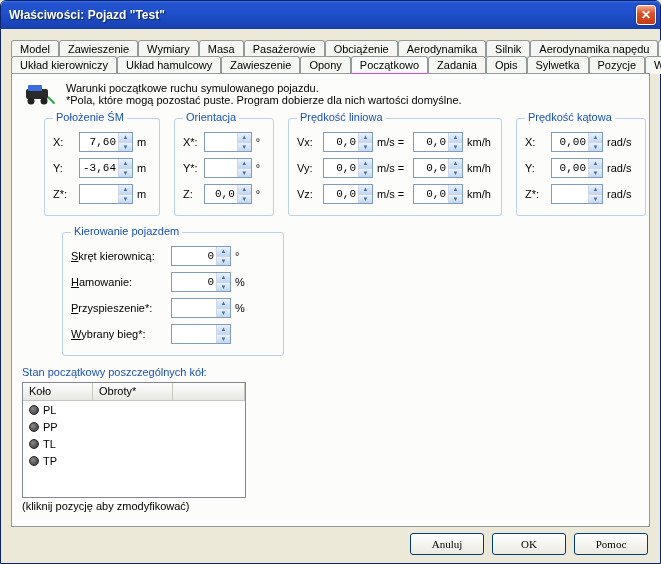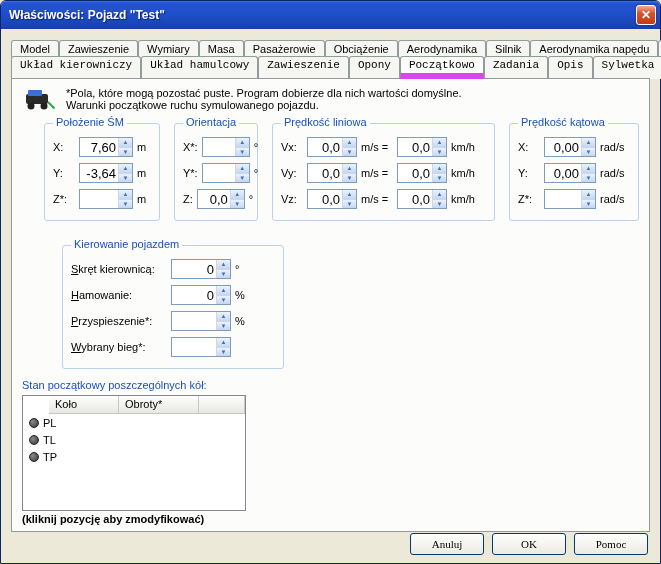--- a/index.html
+++ b/index.html
@@ -50,24 +50,24 @@
     background: #f6f6f2;
     padding: 2px 8px;
     border-radius: 3px 3px 0 0;
     position: relative;
     top: 1px;
     white-space: nowrap;
     cursor: default;
   }
   .tab.active {
     background: #fcfcfb;
-    border-bottom: 6px solid #d946ef;
+    border-bottom: 1px solid #d946ef;
     z-index: 2;
   }
-  .tabrow.second .tab { top: 0; font-family: Liberation Mono, monospace; }
+  .tabrow.second .tab { top: 0; }
   .tabcontent {
     border: 1px solid #919b9c;
     background: #fcfcfb;
     height: 454px;
     padding: 8px 10px 10px 10px;
     position: relative;
     margin-top: -1px;
   }
   .introrow { display: flex; align-items: flex-start; gap: 10px; margin-bottom: 6px; }
   .introicon {
@@ -95,21 +95,21 @@
   .fieldlabel .u { text-decoration: underline; }
   .spinner {
     display: inline-flex;
     border: 1px solid #7f9db9;
     background: #fff;
     height: 20px;
   }
   .spinner input {
     border: none; outline: none;
     width: 38px; text-align: right;
-    font-family: Liberation Sans, sans-serif; font-size: 13px;
+    font-family: Liberation Mono, monospace; font-size: 11px;
     padding: 0 2px;
   }
   .spinbtns {
     width: 14px;
     display: flex; flex-direction: column;
     border-left: 1px solid #cfd6e5;
   }
   .spinbtn {
     flex: 1;
     background: linear-gradient(to bottom,#eaf2fd,#c3d7f3);
@@ -124,36 +124,36 @@
   .predlabel { width: 22px; }
   .kier .fieldlabel { width: 96px; }
   .kier .spinner input { width: 44px; }
   .tablegroup { margin-top: 10px; }
   .tablewrap {
     border: 1px solid #828790;
     width: 224px; height: 116px;
     background: #fff;
     margin-bottom: 2px;
   }
-  .thead { display: flex; height: 18px; margin-left: 26px; }
+  .thead { display: flex; height: 18px; }
   .th {
     background: linear-gradient(to bottom,#fefefe,#e7e7e3);
     border-right: 1px solid #c7c7bf;
     border-bottom: 1px solid #c7c7bf;
     padding: 2px 6px;
     font-size: 11px;
   }
   .trow { display: flex; height: 17px; align-items: center; }
   .td { padding: 1px 6px; display: flex; align-items: center; gap: 4px; }
   .wheelicon {
     width: 10px; height: 10px; border-radius: 50%;
     background: radial-gradient(circle at 35% 35%, #888, #333);
     border: 1px solid #222;
   }
-  .hint { color: #000; font-size: 11px; font-weight: bold; }
+  .hint { color: #000; font-size: 11px; }
   .footer {
     position: absolute;
     bottom: 8px; right: 12px;
     display: flex; gap: 8px;
   }
   .btn {
     min-width: 74px;
     height: 22px;
     border: 1px solid #003c74;
     border-radius: 3px;
@@ -203,22 +203,22 @@
             <svg width="34" height="28" viewBox="0 0 34 28">
               <rect x="4" y="6" width="22" height="10" rx="2" fill="#2a2a2a"></rect>
               <rect x="6" y="2" width="14" height="6" rx="1" fill="#3a6edc"></rect>
               <circle cx="9" cy="18" r="3.5" fill="#222"></circle>
               <circle cx="22" cy="18" r="3.5" fill="#222"></circle>
               <path d="M26 14 L32 20" stroke="#2aa83a" stroke-width="2"></path>
               <path d="M30 20 L33 21 L32 18 Z" fill="#2aa83a"></path>
             </svg>
           </div>
           <div>
+            <div>Warunki początkowe ruchu symulowanego pojazdu.</div>
             <div>*Pola, które mogą pozostać puste. Program dobierze dla nich wartości domyślne.</div>
-            <div>Warunki początkowe ruchu symulowanego pojazdu.</div>
           </div>
         </div>
 
         <div class="groupsrow" id="groupsrow">
             <div class="group" style="width:118px">
       <div class="group-legend">Położenie ŚM</div>
       <div class="fieldrow">
       <span class="fieldlabel" style="width:22px">X:</span>
       <span class="spinner">
     <input style="width: 38px;" value="7,60">
@@ -245,21 +245,21 @@
       <span class="spinner">
     <input style="width: 38px;" value="">
     <span class="spinbtns">
       <span class="spinbtn">▲</span>
       <span class="spinbtn">▼</span>
     </span>
   </span>
       <span class="unit" style="width:14px">m</span>
     </div>
     </div>
-            <div class="group" style="width:84px">
+            <div class="group" style="width:100px">
       <div class="group-legend">Orientacja</div>
       <div class="fieldrow">
       <span class="fieldlabel" style="width:22px">X*:</span>
       <span class="spinner">
     <input style="width: 32px;" value="">
     <span class="spinbtns">
       <span class="spinbtn">▲</span>
       <span class="spinbtn">▼</span>
     </span>
   </span>
@@ -379,21 +379,21 @@
     <span class="spinbtns">
       <span class="spinbtn">▲</span>
       <span class="spinbtn">▼</span>
     </span>
   </span>
       <span class="unit" style="width:30px">rad/s</span>
     </div>
     </div>
           </div>
 
-        <div style="margin-top:24px;padding-left:40px;">
+        <div style="margin-top:16px;padding-left:40px;">
           <div class="group kier" style="width:222px;">
             <div class="group-legend">Kierowanie pojazdem</div>
             <div id="steeringrows">
                 <div class="fieldrow">
         <span class="fieldlabel"><span class="u">S</span>kręt kierownicą:</span>
         <span class="spinner">
     <input style="width: 44px;" value="0">
     <span class="spinbtns">
       <span class="spinbtn">▲</span>
       <span class="spinbtn">▼</span>
@@ -450,20 +450,27 @@
                 <div class="trow">
         <div class="td" style="flex:0 0 70px">
           <span class="wheelicon"></span>
           <span>PL</span>
         </div>
         <div class="td" style="flex:0 0 80px"></div>
       </div>
                 <div class="trow">
         <div class="td" style="flex:0 0 70px">
           <span class="wheelicon"></span>
+          <span>PP</span>
+        </div>
+        <div class="td" style="flex:0 0 80px"></div>
+      </div>
+                <div class="trow">
+        <div class="td" style="flex:0 0 70px">
+          <span class="wheelicon"></span>
           <span>TL</span>
         </div>
         <div class="td" style="flex:0 0 80px"></div>
       </div>
                 <div class="trow">
         <div class="td" style="flex:0 0 70px">
           <span class="wheelicon"></span>
           <span>TP</span>
         </div>
         <div class="td" style="flex:0 0 80px"></div>

